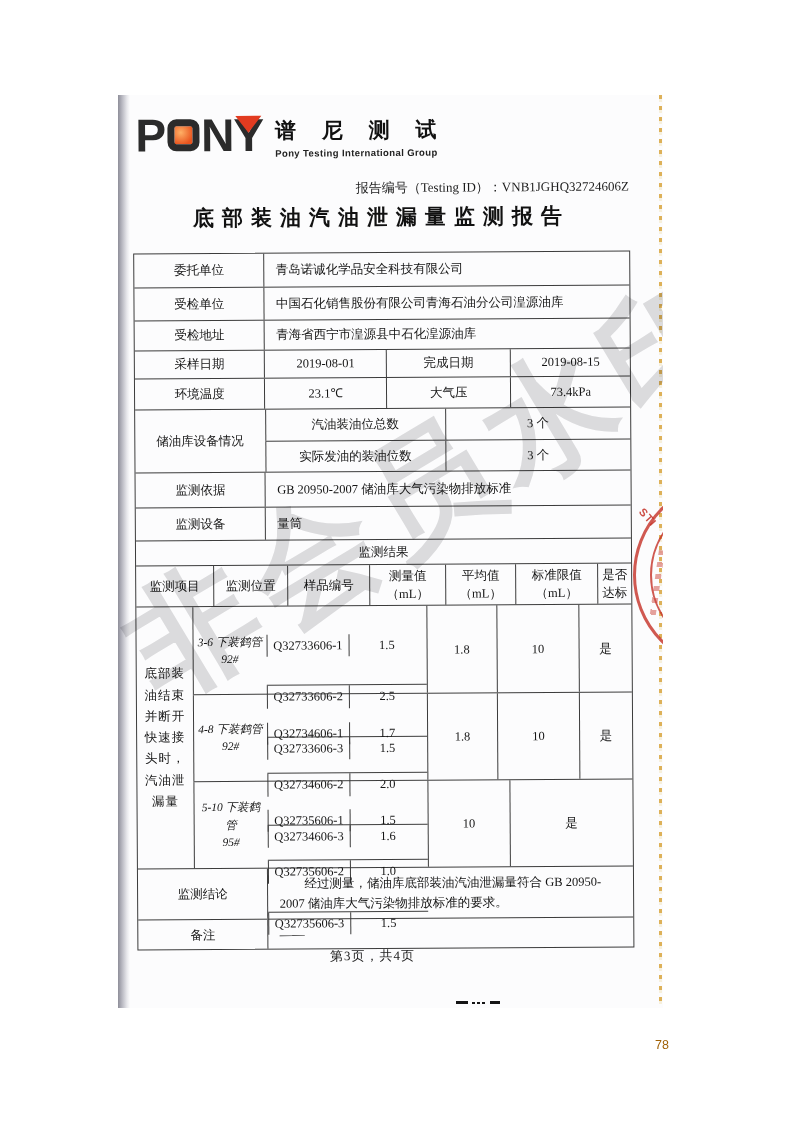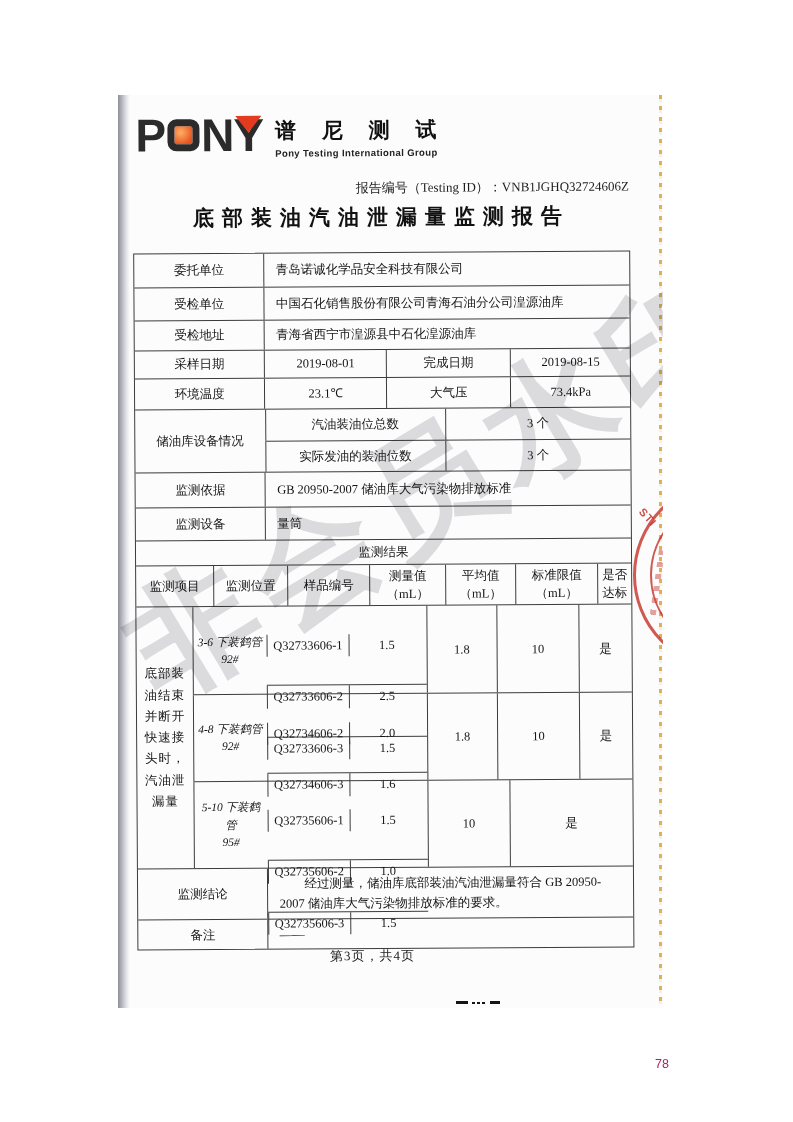--- a/index.html
+++ b/index.html
@@ -113,21 +113,21 @@
     position:absolute; left:17px; top:852px; width:470px; text-align:center;
     font-size:13px; letter-spacing:1px;
   }
   
   .artifact-marks { position:absolute; left:338px; top:906px; display:flex; align-items:center; }
   .artifact-marks i { display:block; background:#151515; }
   .am1{width:12px;height:3px;margin-right:4px}
   .am2{width:3px;height:2px;margin-right:2px}
   .am3{width:10px;height:3px;margin-left:3px}
   .page-num { position:absolute; left:655px; top:1038px; font-size:12.5px;
-    font-family:"Liberation Sans", sans-serif; color:#be185d;margin-top:19px; }
+    font-family:"Liberation Sans", sans-serif; color:#a16207; }
 </style>
 </head>
 <body>
 
 <div class="canvas">
 
   <div class="page">
     <div class="edge-shadow"></div>
     <div class="binding-dots"></div>
 
@@ -259,20 +259,24 @@
               <div class="tcell wfill">是</div>
             </div>
 
             <div class="group-row">
               <div class="tcell w74 pos-cell">
                 <span>4-8 下装鹤管</span>
                 <span>92#</span>
               </div>
               <div class="samples-col">
                 <div class="sample-row">
+                  <div class="tcell w82">Q32734606-1</div>
+                  <div class="tcell w78">1.7</div>
+                </div>
+                <div class="sample-row">
                   <div class="tcell w82">Q32734606-2</div>
                   <div class="tcell w78">2.0</div>
                 </div>
                 <div class="sample-row">
                   <div class="tcell w82">Q32734606-3</div>
                   <div class="tcell w78">1.6</div>
                 </div>
               </div>
               <div class="tcell w70">1.8</div>
               <div class="tcell w82">10</div>

